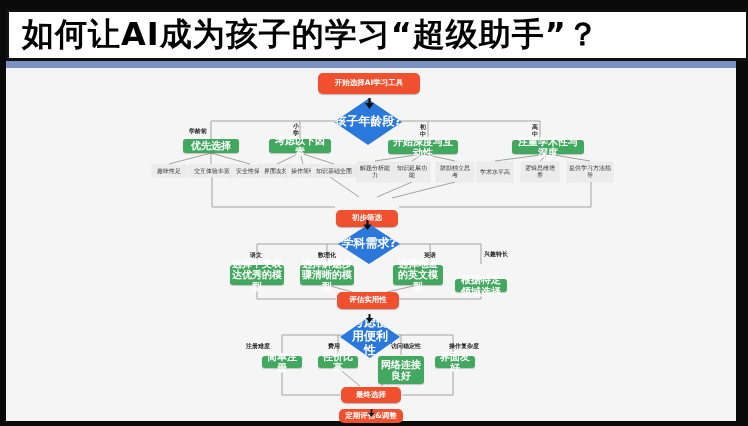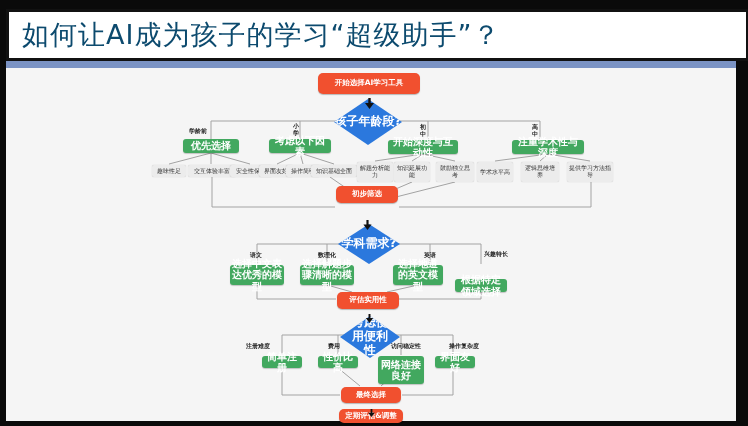--- a/index.html
+++ b/index.html
@@ -1,20 +1,20 @@
 <!DOCTYPE html>
 <html><head>
 <meta charset="utf-8">
 <style>
   html,body{margin:0;padding:0;background:#000;}
   .screen{position:relative;width:748px;height:426px;background:#0a0a0a;overflow:hidden;
           font-family:"DejaVu Sans",sans-serif;}
   .title-bar{position:absolute;left:6px;top:9px;width:724px;height:46px;background:#fff;
              border:3px solid #111;display:flex;align-items:center;padding-left:13px;box-sizing:content-box;}
-  .title-text{font-size:27px;font-weight:400;color:#0c4a6e;letter-spacing:1px;white-space:nowrap;}
+  .title-text{font-size:32px;font-weight:700;color:#000000;letter-spacing:1px;white-space:nowrap;}
   .blue-band{position:absolute;left:6px;top:61px;width:730px;height:7px;background:#7b93c4;}
   .canvas{position:absolute;left:6px;top:68px;width:730px;height:353px;background:#f5f5f5;}
   .lines{position:absolute;left:0;top:0;z-index:1;}
   .node{position:absolute;z-index:2;display:flex;align-items:center;justify-content:center;
         text-align:center;box-sizing:border-box;line-height:1.15;}
   .obox{background:#f1502f;color:#fff;border-radius:5px;font-size:7.5px;font-weight:600;
         box-shadow:0 1px 1px rgba(0,0,0,.25);}
   .gbox{background:#42a85f;color:#fff;border-radius:3px;font-size:10px;font-weight:600;
         box-shadow:0 1px 1px rgba(0,0,0,.2);padding:1px 2px;}
   .ibox{background:#ececec;color:#333;border-radius:2px;font-size:6px;padding:1px 2px;
@@ -89,21 +89,21 @@
   <div class="node ibox" style="left:311px;top:165px;width:46px;height:12px">知识基础全面</div>
 
   <div class="node ibox" style="left:357px;top:162px;width:36px;height:20px">解题分析能力</div>
   <div class="node ibox" style="left:394px;top:162px;width:36px;height:20px">知识延展功能</div>
   <div class="node ibox" style="left:436px;top:162px;width:38px;height:20px">鼓励独立思考</div>
 
   <div class="node ibox" style="left:477px;top:162px;width:36px;height:20px">学术水平高</div>
   <div class="node ibox" style="left:521px;top:162px;width:38px;height:20px">逻辑思维培养</div>
   <div class="node ibox" style="left:567px;top:162px;width:46px;height:20px">提供学习方法指导</div>
 
-  <div class="node obox" style="left:336px;top:186px;width:62px;height:17px">初步筛选</div>
+  <div class="node obox" style="left:336px;top:210px;width:62px;height:17px">初步筛选</div>
 
   <div class="arrow" style="left:362px;top:215px">
     <svg width="11" height="10" viewBox="0 0 11 11">
         <line x1="5.5" y1="0" x2="5.5" y2="5.5" stroke="#111" stroke-width="2.4"></line>
         <polygon points="1,5 10,5 5.5,11" fill="#111"></polygon>
       </svg>
   </div>
 
   <div class="node dm" style="left:338px;top:224px;width:62px;height:40px">学科需求?</div>
 

